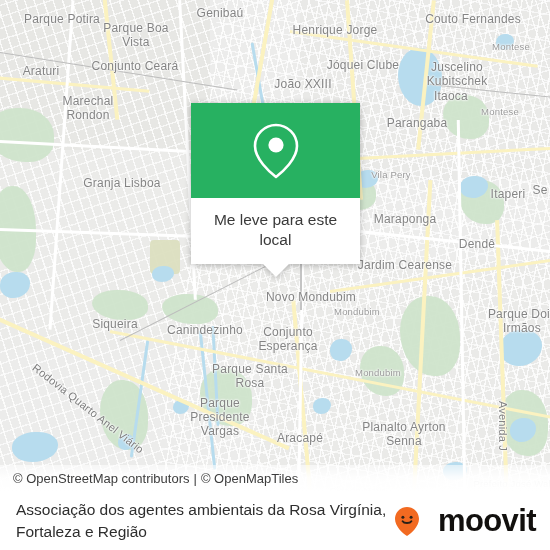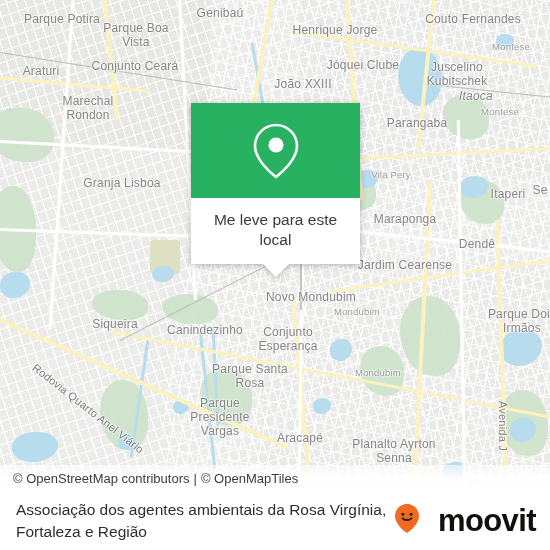--- a/index.html
+++ b/index.html
@@ -86,21 +86,21 @@
   .footer {
     position:absolute; left:0; top:492px; width:550px; height:58px;
     background:#ffffff;
     display:flex; align-items:center; justify-content:space-between;
     padding:0 14px 0 16px;
   }
   .footer-title {
     font-size:15.5px; line-height:1.45; color:#2e2e2e;
     max-width:390px;
   }
-  .brand { display:flex; align-items:flex-start; gap:18px; }
+  .brand { display:flex; align-items:center; gap:18px; }
   .brand-mark { width:26px; height:30px; display:block; }
   .brand-word { font-size:31px; font-weight:bold; color:#12100e; letter-spacing:-0.6px; }
 
   
   .lbl {
     position:absolute; color:#8d8d8d; font-size:11px;
     white-space:nowrap; font-family:"Liberation Sans", sans-serif;
     text-shadow:0 0 3px #fff, 0 0 2px #fff, 0 0 2px #fff;
     letter-spacing:.2px;
   }
@@ -194,41 +194,41 @@
         <div class="lbl c big" style="left: 220px; top: 6px;">Genibaú</div>
         <div class="lbl c big" style="left: 41px; top: 64px;">Araturi</div>
         <div class="lbl c big" style="left: 135px; top: 59px;">Conjunto Ceará</div>
         <div class="lbl c big two" style="left: 88px; top: 95px; white-space: normal; width: 92px; margin-left: 0px;">Marechal Rondon</div>
         <div class="lbl c big" style="left: 310px; top: 23px; margin-left: 25px;">Henrique Jorge</div>
         <div class="lbl c big" style="left: 363px; top: 58px;">Jóquei Clube</div>
         <div class="lbl c big" style="left: 303px; top: 77px;">João XXIII</div>
         <div class="lbl c big" style="left: 473px; top: 12px;">Couto Fernandes</div>
         <div class="lbl c small" style="left: 511px; top: 41px;">Montese</div>
         <div class="lbl c big two" style="left: 457px; top: 61px; white-space: normal; width: 92px; margin-left: 0px;">Juscelino Kubitschek</div>
-        <div class="lbl c big" style="left: 476px; top: 89px; font-style: italic;">Itaoca</div>
+        <div class="lbl c big" style="left: 451px; top: 89px;">Itaoca</div>
         <div class="lbl c small" style="left: 500px; top: 106px;">Montese</div>
         <div class="lbl c big" style="left: 417px; top: 116px;">Parangaba</div>
         <div class="lbl c big" style="left: 122px; top: 176px;">Granja Lisboa</div>
         <div class="lbl c small" style="left: 391px; top: 169px;">Vila Pery</div>
         <div class="lbl c big" style="left: 405px; top: 212px;">Maraponga</div>
         <div class="lbl c big" style="left: 508px; top: 187px;">Itaperi</div>
         <div class="lbl c big" style="left: 477px; top: 237px;">Dendê</div>
         <div class="lbl c big" style="left: 405px; top: 258px;">Jardim Cearense</div>
         <div class="lbl c big" style="left: 540px; top: 163px; margin-top: 20px;">Se</div>
         <div class="lbl c big" style="left: 311px; top: 290px;">Novo Mondubim</div>
         <div class="lbl c small" style="left: 357px; top: 306px;">Mondubim</div>
         <div class="lbl c big" style="left: 115px; top: 317px;">Siqueira</div>
         <div class="lbl c big" style="left: 205px; top: 323px;">Canindezinho</div>
         <div class="lbl c big two" style="left: 288px; top: 326px; white-space: normal; width: 92px; margin-left: 0px;">Conjunto Esperança</div>
         <div class="lbl c big two" style="left: 250px; top: 363px; white-space: normal; width: 92px; margin-left: 0px;">Parque Santa Rosa</div>
         <div class="lbl c big two" style="left: 220px; top: 397px; white-space: normal; width: 92px; margin-left: 0px;">Parque Presidente Vargas</div>
         <div class="lbl c small" style="left: 378px; top: 367px;">Mondubim</div>
         <div class="lbl c big two" style="left: 522px; top: 308px; white-space: normal; width: 92px; margin-left: 0px;">Parque Dois Irmãos</div>
         <div class="lbl c big" style="left: 300px; top: 431px;">Aracapé</div>
-        <div class="lbl c big two" style="left: 394px; top: 438px; white-space: normal; width: 92px; margin-left: 0px;">Planalto Ayrton Senna</div>
+        <div class="lbl c big two" style="left: 394px; top: 421px; white-space: normal; width: 92px; margin-left: 10px;">Planalto Ayrton Senna</div>
         <div class="lbl c small" style="left: 358px; top: 485px;">Cidade Nova</div>
         <div class="lbl c small two" style="left: 518px; top: 479px; white-space: normal; width: 92px; margin-left: 0px;">Prefeito José Walter</div>
         <div class="lbl c big rot" style="left: 34px; top: 360px; transform: rotate(38deg); font-size: 11px; color: rgb(125, 125, 125);">Rodovia Quarto Anel Viário</div>
         <div class="lbl c big rot" style="left: 503px; top: 395px; transform: rotate(90deg); font-size: 11px;">Avenida J</div>
       </div>
 
     <div class="callout">
       <div class="callout-top">
         <svg class="pin-icon" viewBox="0 0 52 60" aria-hidden="true">
           <path d="M26 4 C14.4 4 5 13.4 5 25 c0 13 14.5 26 21 31 6.5 -5 21 -18 21 -31 C47 13.4 37.6 4 26 4 Z" fill="none" stroke="#ffffff" stroke-width="2.6" stroke-linejoin="round"></path>

